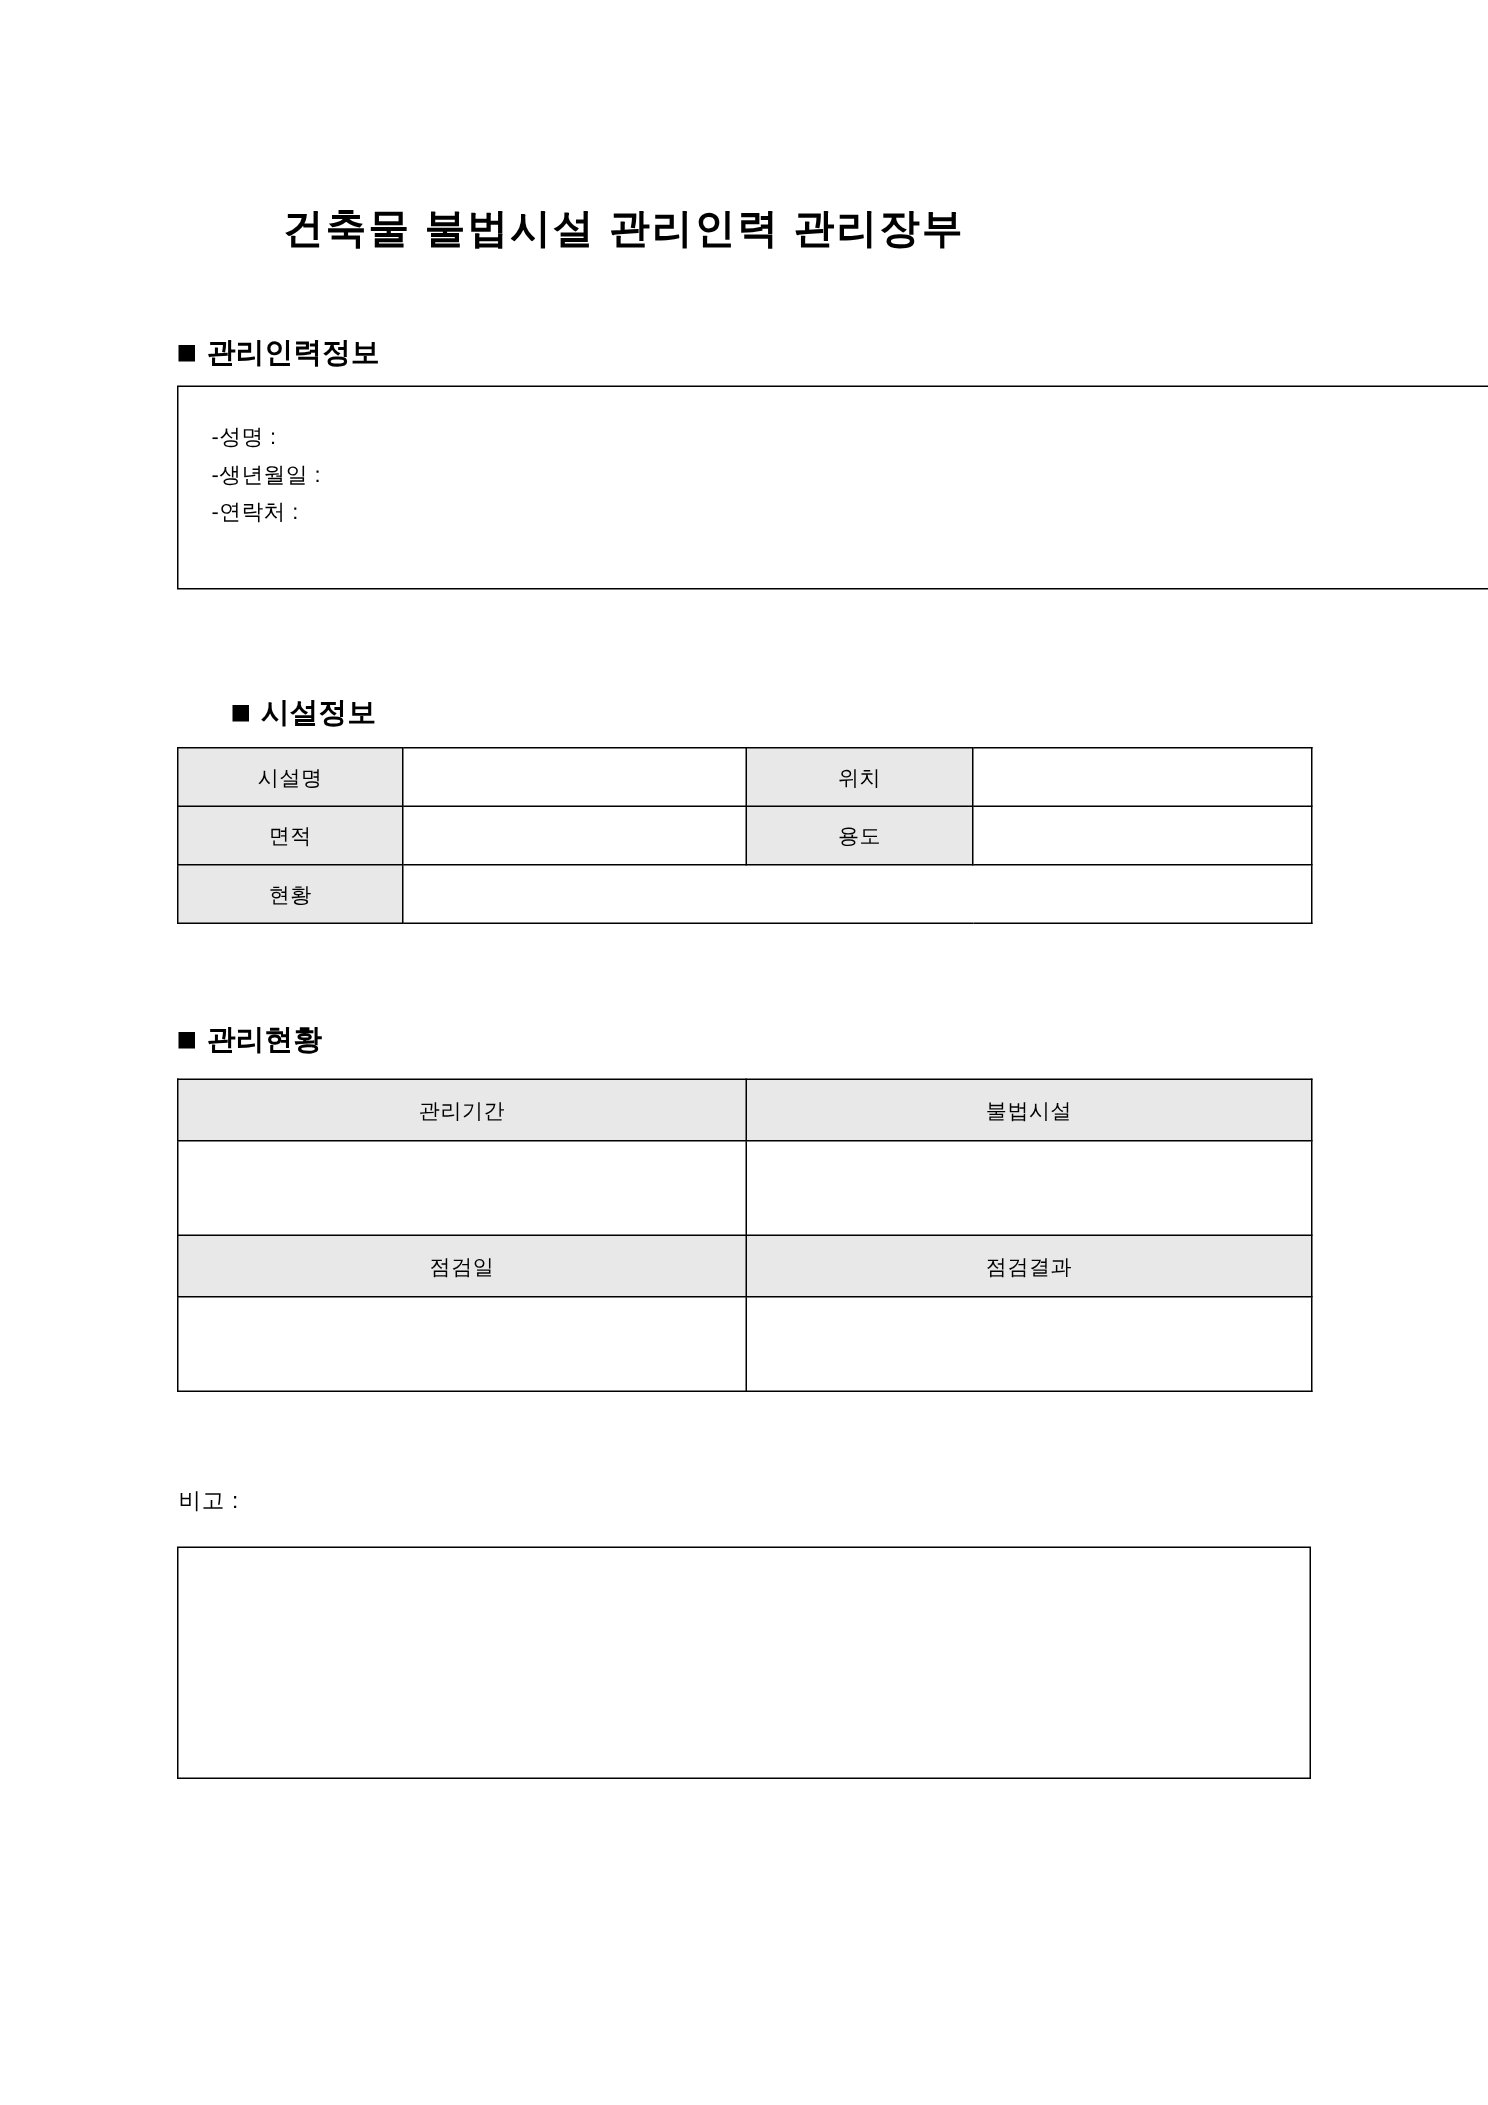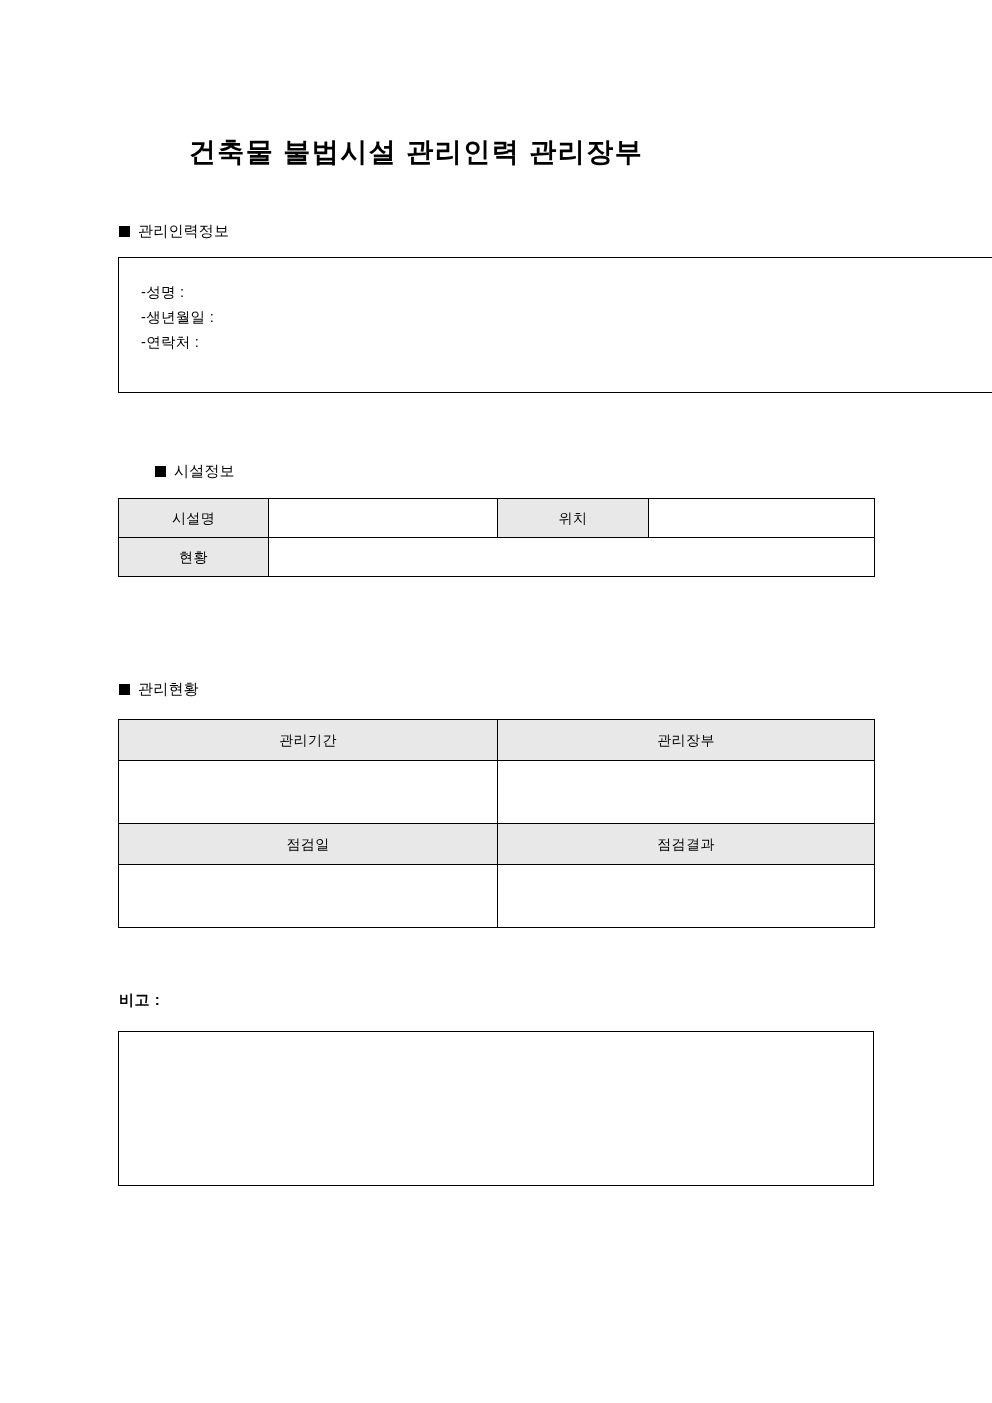--- a/index.html
+++ b/index.html
@@ -32,22 +32,22 @@
     font-size: 27px;
     font-weight: bold;
     letter-spacing: 1.5px;
     line-height: 1.2;
   }
 
   
   .section-heading {
     position: absolute;
     left: 119px;
-    font-size: 15px;
-    font-weight: normal;
+    font-size: 19px;
+    font-weight: bold;
     letter-spacing: 0.2px;
     white-space: nowrap;
     display: flex;
     align-items: center;
     gap: 8px;
   }
   .bullet-square {
     display: inline-block;
     width: 11px;
     height: 11px;
@@ -57,21 +57,21 @@
 
   #heading-person { top: 222px; }
   #heading-facility { top: 462px; margin-left: 36px; }
   #heading-status  { top: 680px; justify-content: space-between; }
 
   .remark-label {
     position: absolute;
     left: 119px;
     top: 991px;
     font-size: 15px;
-    font-weight: bold;
+    font-weight: normal;
     letter-spacing: 0.5px;
     white-space: nowrap;
   }
 
   
   .person-box {
     position: absolute;
     left: 118px;
     top: 257px;
     width: 897px;
@@ -170,40 +170,46 @@
       <col style="width:226px">
     </colgroup>
     <tbody>
       <tr>
         <td class="cell-head">시설명</td>
         <td class="cell-blank"></td>
         <td class="cell-head">위치</td>
         <td class="cell-blank"></td>
       </tr>
       <tr>
+        <td class="cell-head">면적</td>
+        <td class="cell-blank"></td>
+        <td class="cell-head">용도</td>
+        <td class="cell-blank"></td>
+      </tr>
+      <tr>
         <td class="cell-head">현황</td>
         <td class="cell-blank" colspan="3"></td>
       </tr>
     </tbody>
   </table>
 
   <div class="section-heading" id="heading-status">
     <span class="bullet-square"></span>
     <span>관리현황</span>
   </div>
 
   <table class="grid-table" id="status-table">
     <colgroup>
       <col style="width:379px">
       <col style="width:377px">
     </colgroup>
     <tbody>
       <tr>
         <td class="cell-head row-head">관리기간</td>
-        <td class="cell-head row-head">관리장부</td>
+        <td class="cell-head row-head">불법시설</td>
       </tr>
       <tr>
         <td class="cell-blank row-entry"></td>
         <td class="cell-blank row-entry"></td>
       </tr>
       <tr>
         <td class="cell-head row-head">점검일</td>
         <td class="cell-head row-head">점검결과</td>
       </tr>
       <tr>

